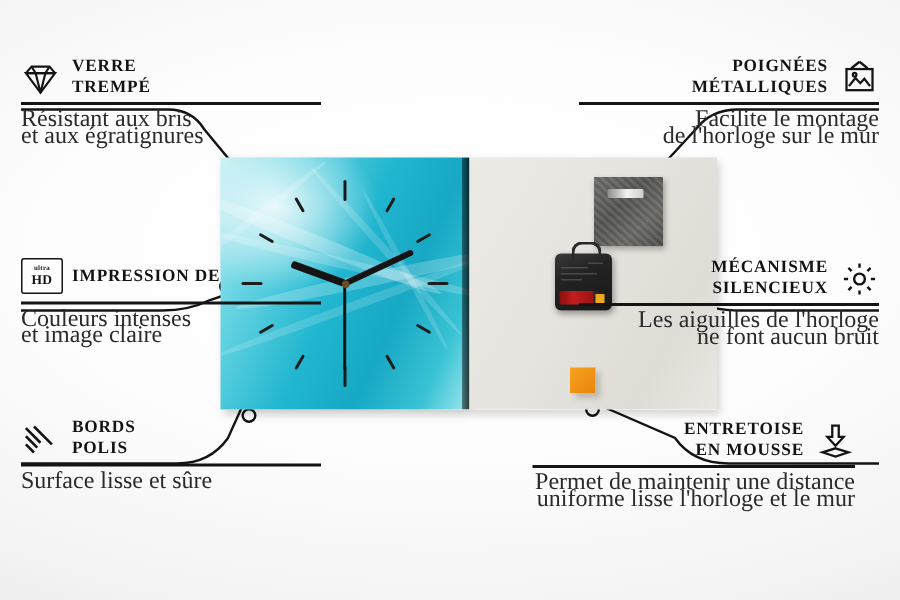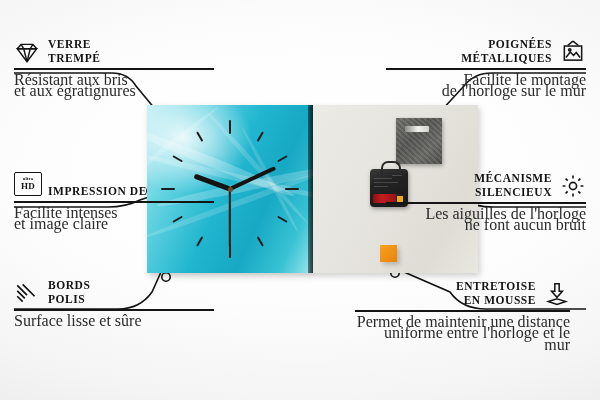--- a/index.html
+++ b/index.html
@@ -56,21 +56,21 @@
   #battery-plus{position:absolute;right:5px;bottom:5px;width:6px;height:6px;
      background:#f0a81c;}
   .mech-line{position:absolute;background:rgba(120,120,120,.45);height:1px;}
 
   #foam{position:absolute;left:67px;top:140px;width:17px;height:17px;
      background:linear-gradient(135deg,#f7a21e,#e8830c);
      box-shadow:3px 3px 4px rgba(0,0,0,.18);}
 
   
   .feat{position:absolute;width:200px;}
-  .feat .head{display:flex;align-items:flex-end;gap:8px;}
+  .feat .head{display:flex;align-items:center;gap:8px;}
   .feat.right .head{justify-content:flex-end;}
   .title{font-weight:bold;font-size:11.5px;letter-spacing:.55px;color:#131313;
          line-height:13.5px;text-transform:uppercase;}
   .feat.right .title{text-align:right;}
   .rule{height:1.6px;background:#141414;margin:3px 0 4px;}
   .sub{font-size:16px;color:#2b2b2b;line-height:11.6px;}
   .feat.right .sub{text-align:right;}
   .ico{width:26px;height:26px;flex:0 0 26px;}
   .ico svg{display:block;width:26px;height:26px;}
 
@@ -185,21 +185,21 @@
           <span class="hd-ultra">ultra</span>
           <span class="hd-hd">HD</span>
         </span>
       </span>
       <span class="title">
         <span>IMPRESSION DE</span><br>
       </span>
     </div>
     <div class="rule"></div>
     <div class="sub">
-      <span>Facilite intenses</span><br>
+      <span>Couleurs intenses</span><br>
       <span>et image claire</span>
     </div>
   </div>
 
   <div class="feat" id="f-bords">
     <div class="head">
       <span class="ico">
         <svg viewBox="0 0 24 24" fill="none" stroke="#141414" stroke-width="1.6">
           <path d="M3 5l9 9M3 10l7 7M3 15l5 5M8 4l11 11"></path>
         </svg>
@@ -267,17 +267,17 @@
       <span class="ico">
         <svg viewBox="0 0 24 24" fill="none" stroke="#141414" stroke-width="1.4">
           <path d="M10 2.5h4v7h3l-5 5.5-5-5.5h3v-7z"></path>
           <path d="M12 16.5l8 2.5-8 2.6-8-2.6 8-2.5z"></path>
         </svg>
       </span>
     </div>
     <div class="rule"></div>
     <div class="sub">
       <span>Permet de maintenir une distance</span><br>
-      <span>uniforme entre l'horloge et le mur</span>
+      <span>uniforme lisse l'horloge et le mur</span>
     </div>
   </div>
 
 </div>
 
 </body></html>

